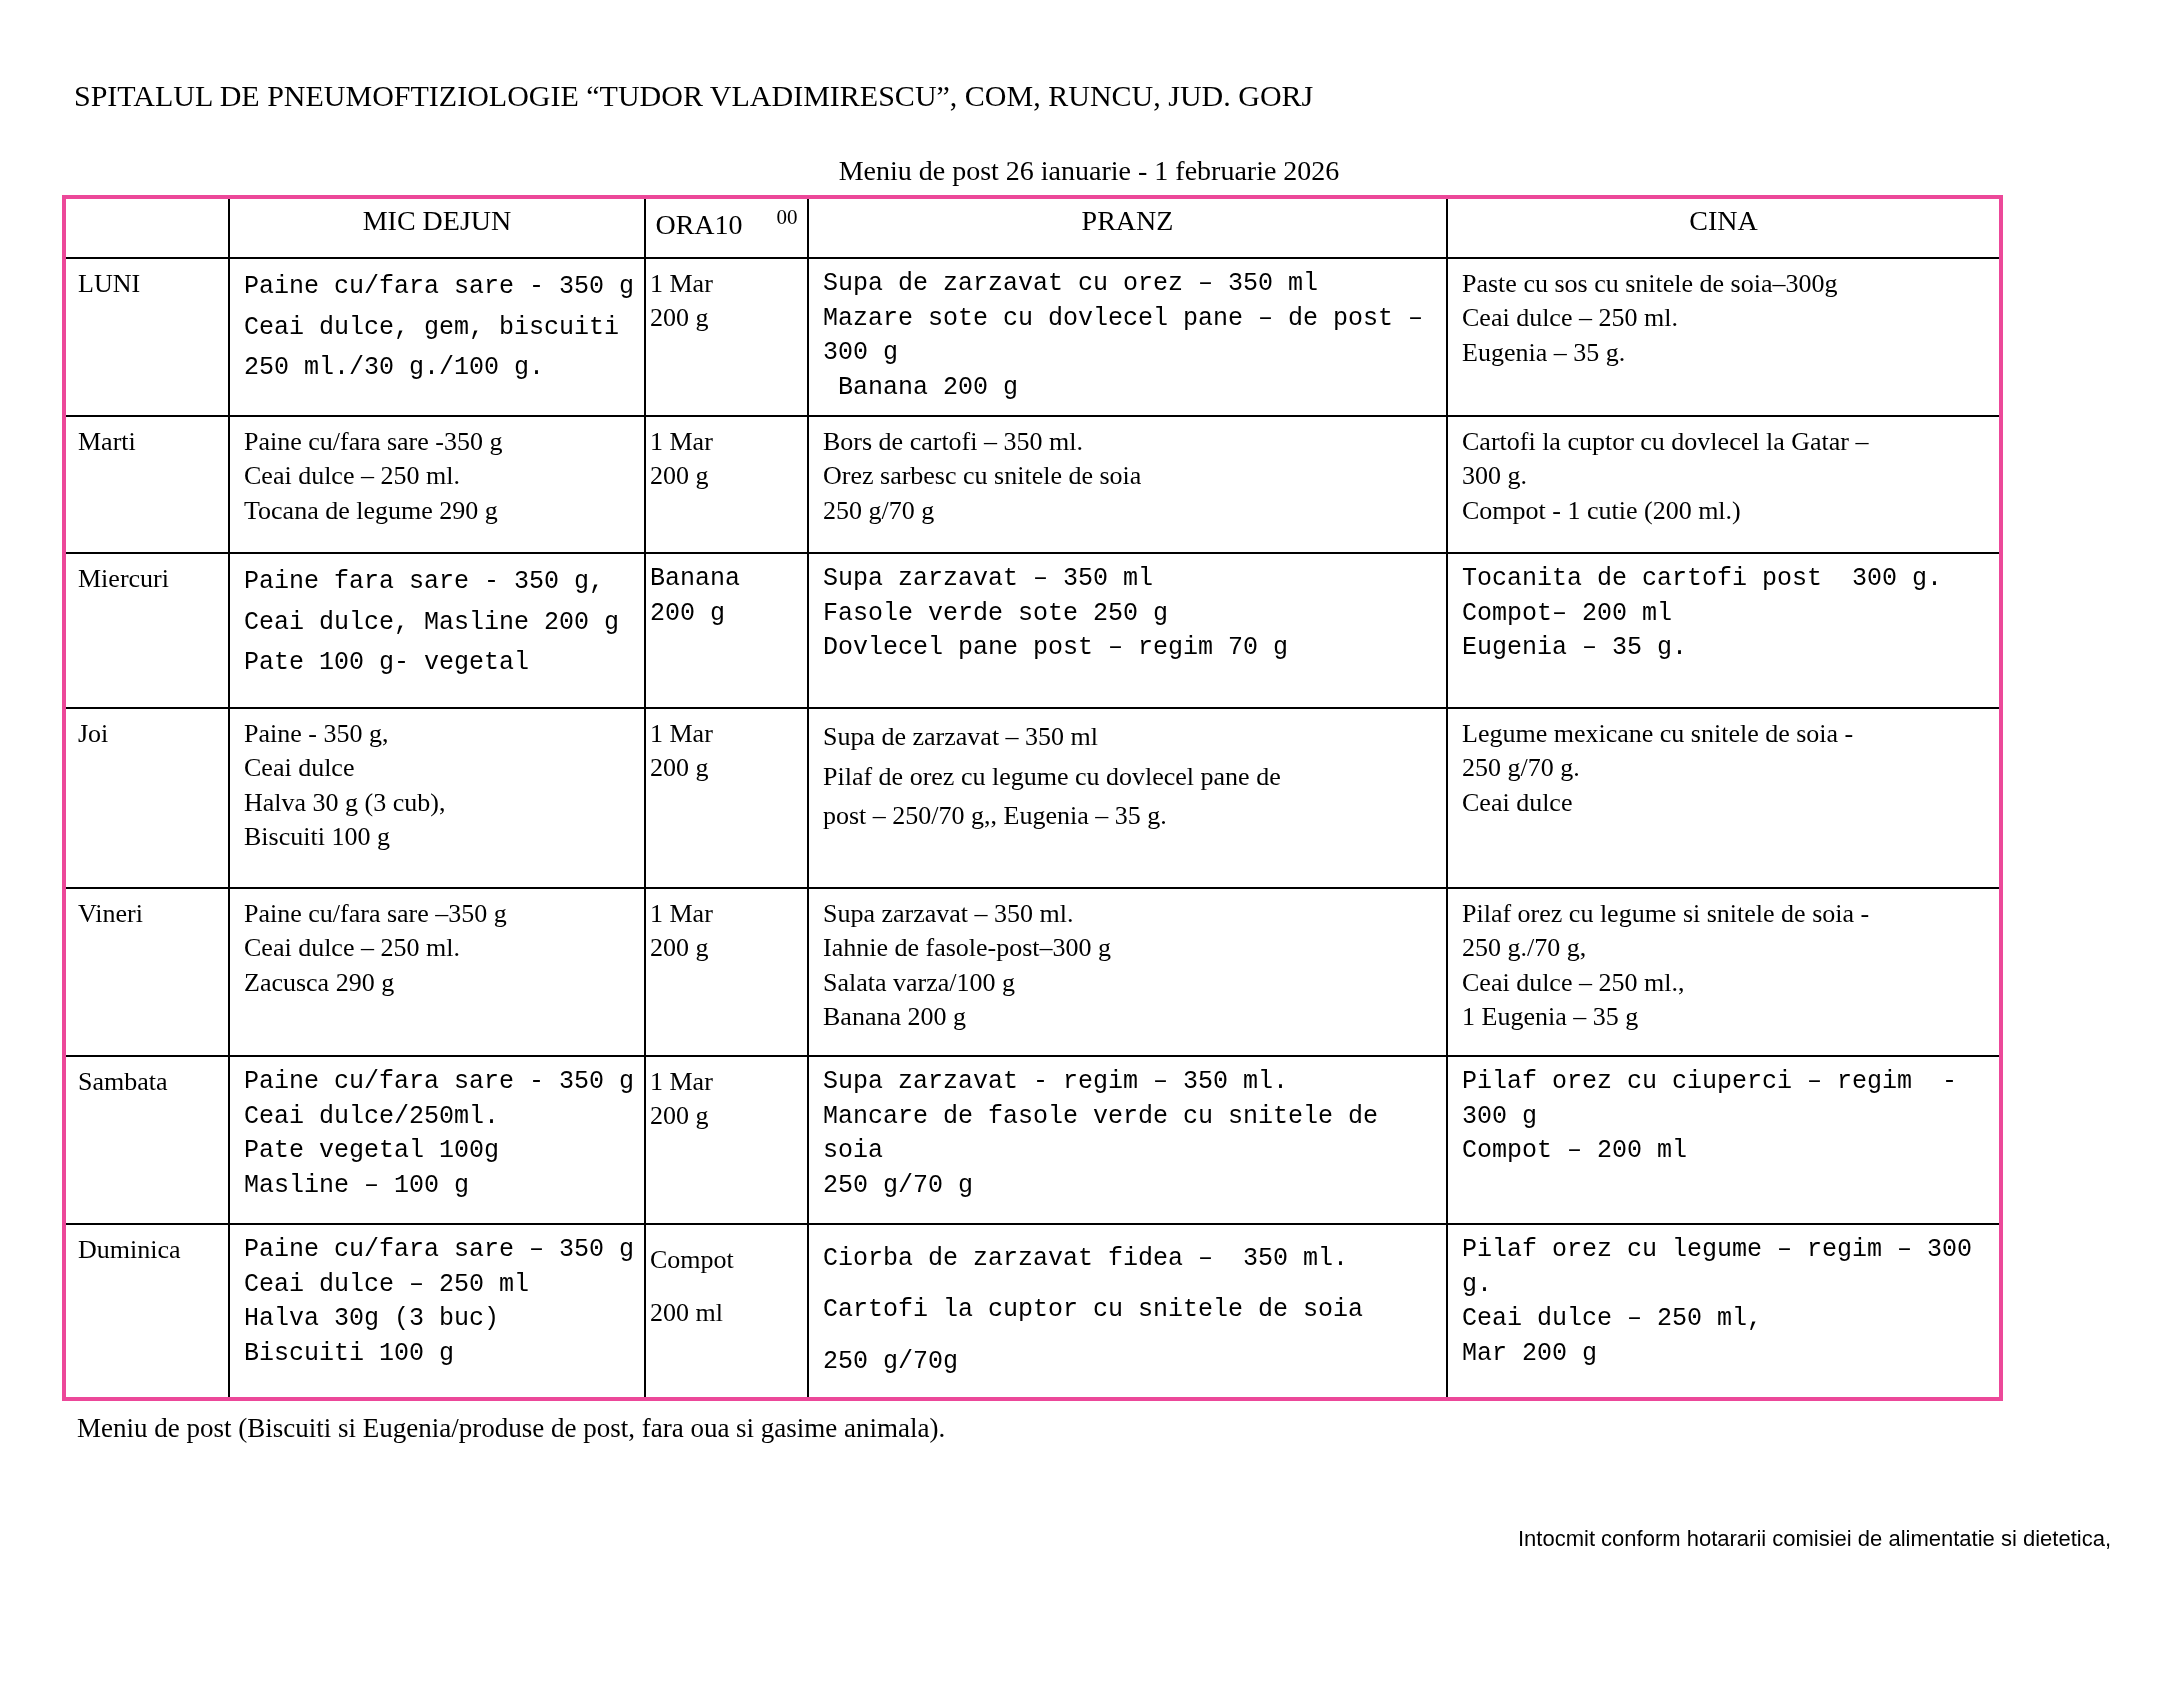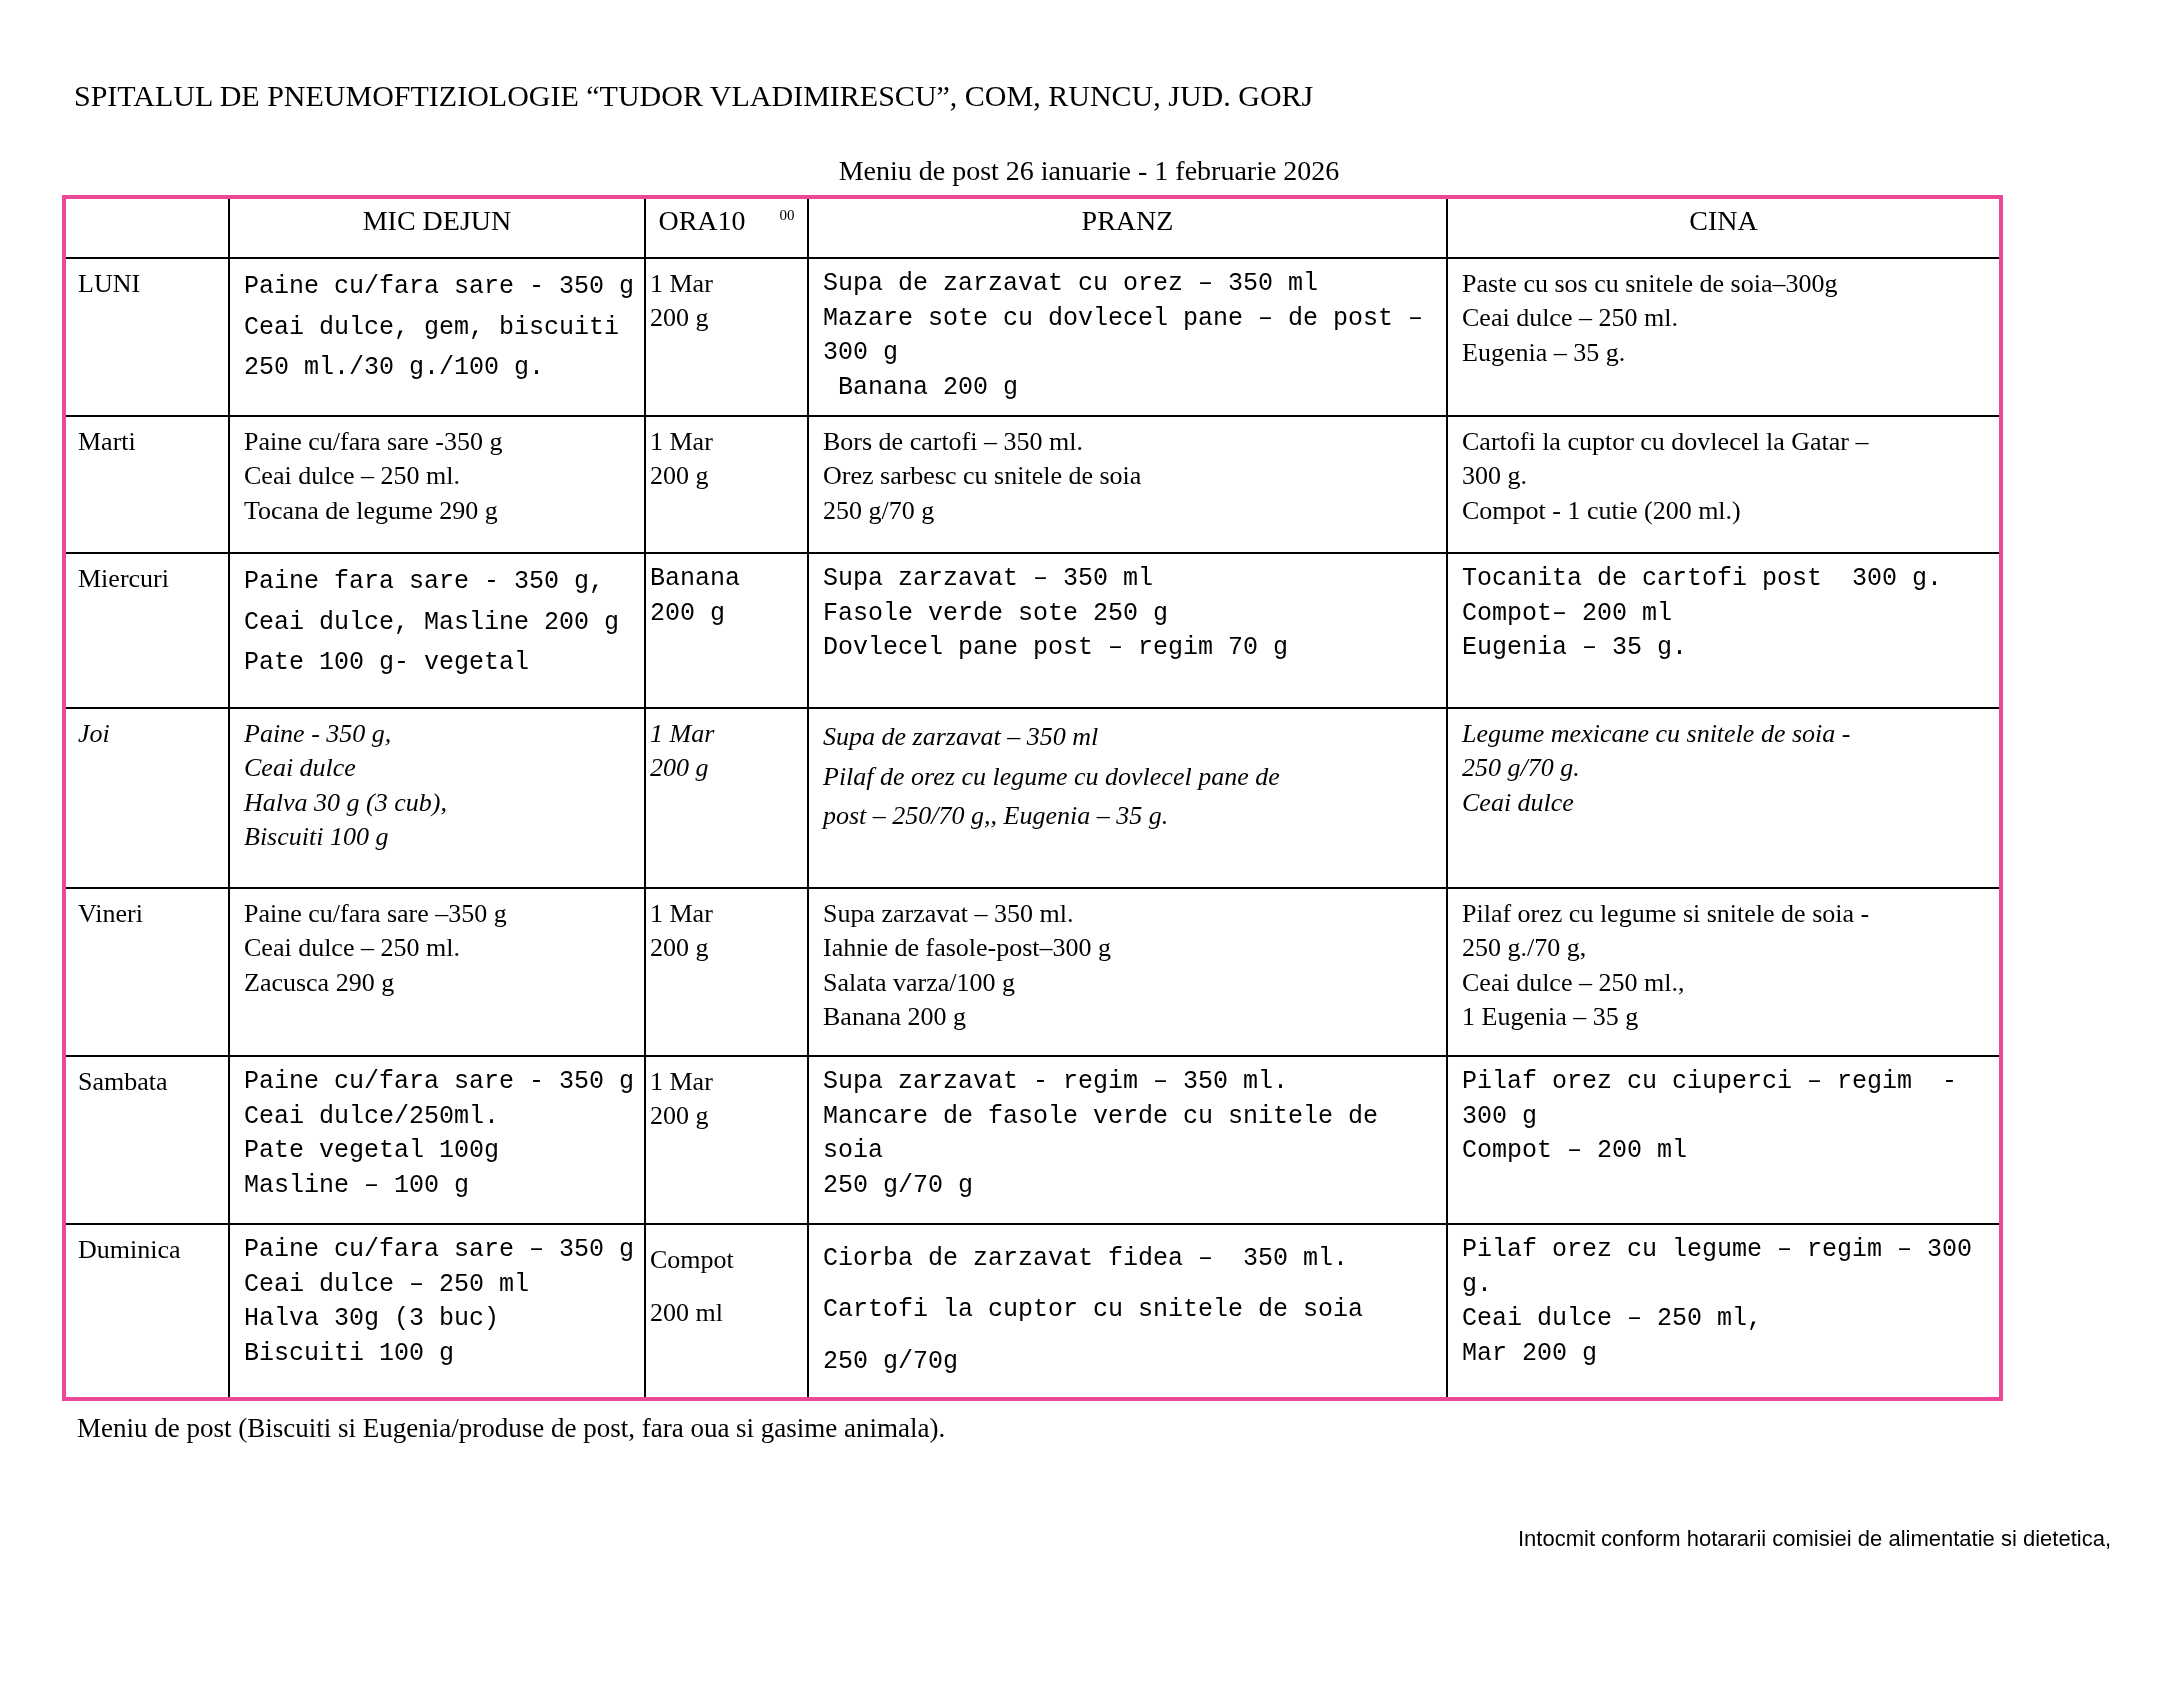--- a/index.html
+++ b/index.html
@@ -71,21 +71,21 @@
     font-size: 27px;
     font-family: "Liberation Serif", serif;
   }
   .signature-block {
     margin: 79px 67px 0 0;
     text-align: right;
     font-family: "Liberation Sans", sans-serif;
     font-size: 22px;
     line-height: 1.45;
   }
-  sup.ora-sup { font-size: 15px; padding-left: 34px; }
+  sup.ora-sup { font-size: 21px; padding-left: 34px; }
 </style>
 </head>
 <body>
 
 <div class="doc-title">SPITALUL DE PNEUMOFTIZIOLOGIE “TUDOR VLADIMIRESCU”, COM, RUNCU, JUD. GORJ</div>
 
 <div class="doc-subtitle">Meniu de post 26 ianuarie - 1 februarie 2026</div>
 
 <table class="menu">
   <colgroup>
@@ -164,21 +164,21 @@
           <div class="line">Supa zarzavat – 350 ml</div>
           <div class="line">Fasole verde sote 250 g</div>
           <div class="line">Dovlecel pane post – regim 70 g</div>
         </td>
         <td class="menu-cell sans">
           <div class="line">Tocanita de cartofi post  300 g.</div>
           <div class="line">Compot– 200 ml</div>
           <div class="line">Eugenia – 35 g.</div>
         </td>
       </tr>
-      <tr style="height: 180px; font-style: italic;">
+      <tr style="height: 180px;">
         <td class="day-cell serif">Joi</td>
         <td class="menu-cell serif">
           <div class="line">Paine - 350 g,</div>
           <div class="line">Ceai dulce</div>
           <div class="line">Halva 30 g (3 cub),</div>
           <div class="line">Biscuiti 100 g</div>
         </td>
         <td class="ora-cell serif">
           <div class="line">1 Mar</div>
           <div class="line">200 g</div>

